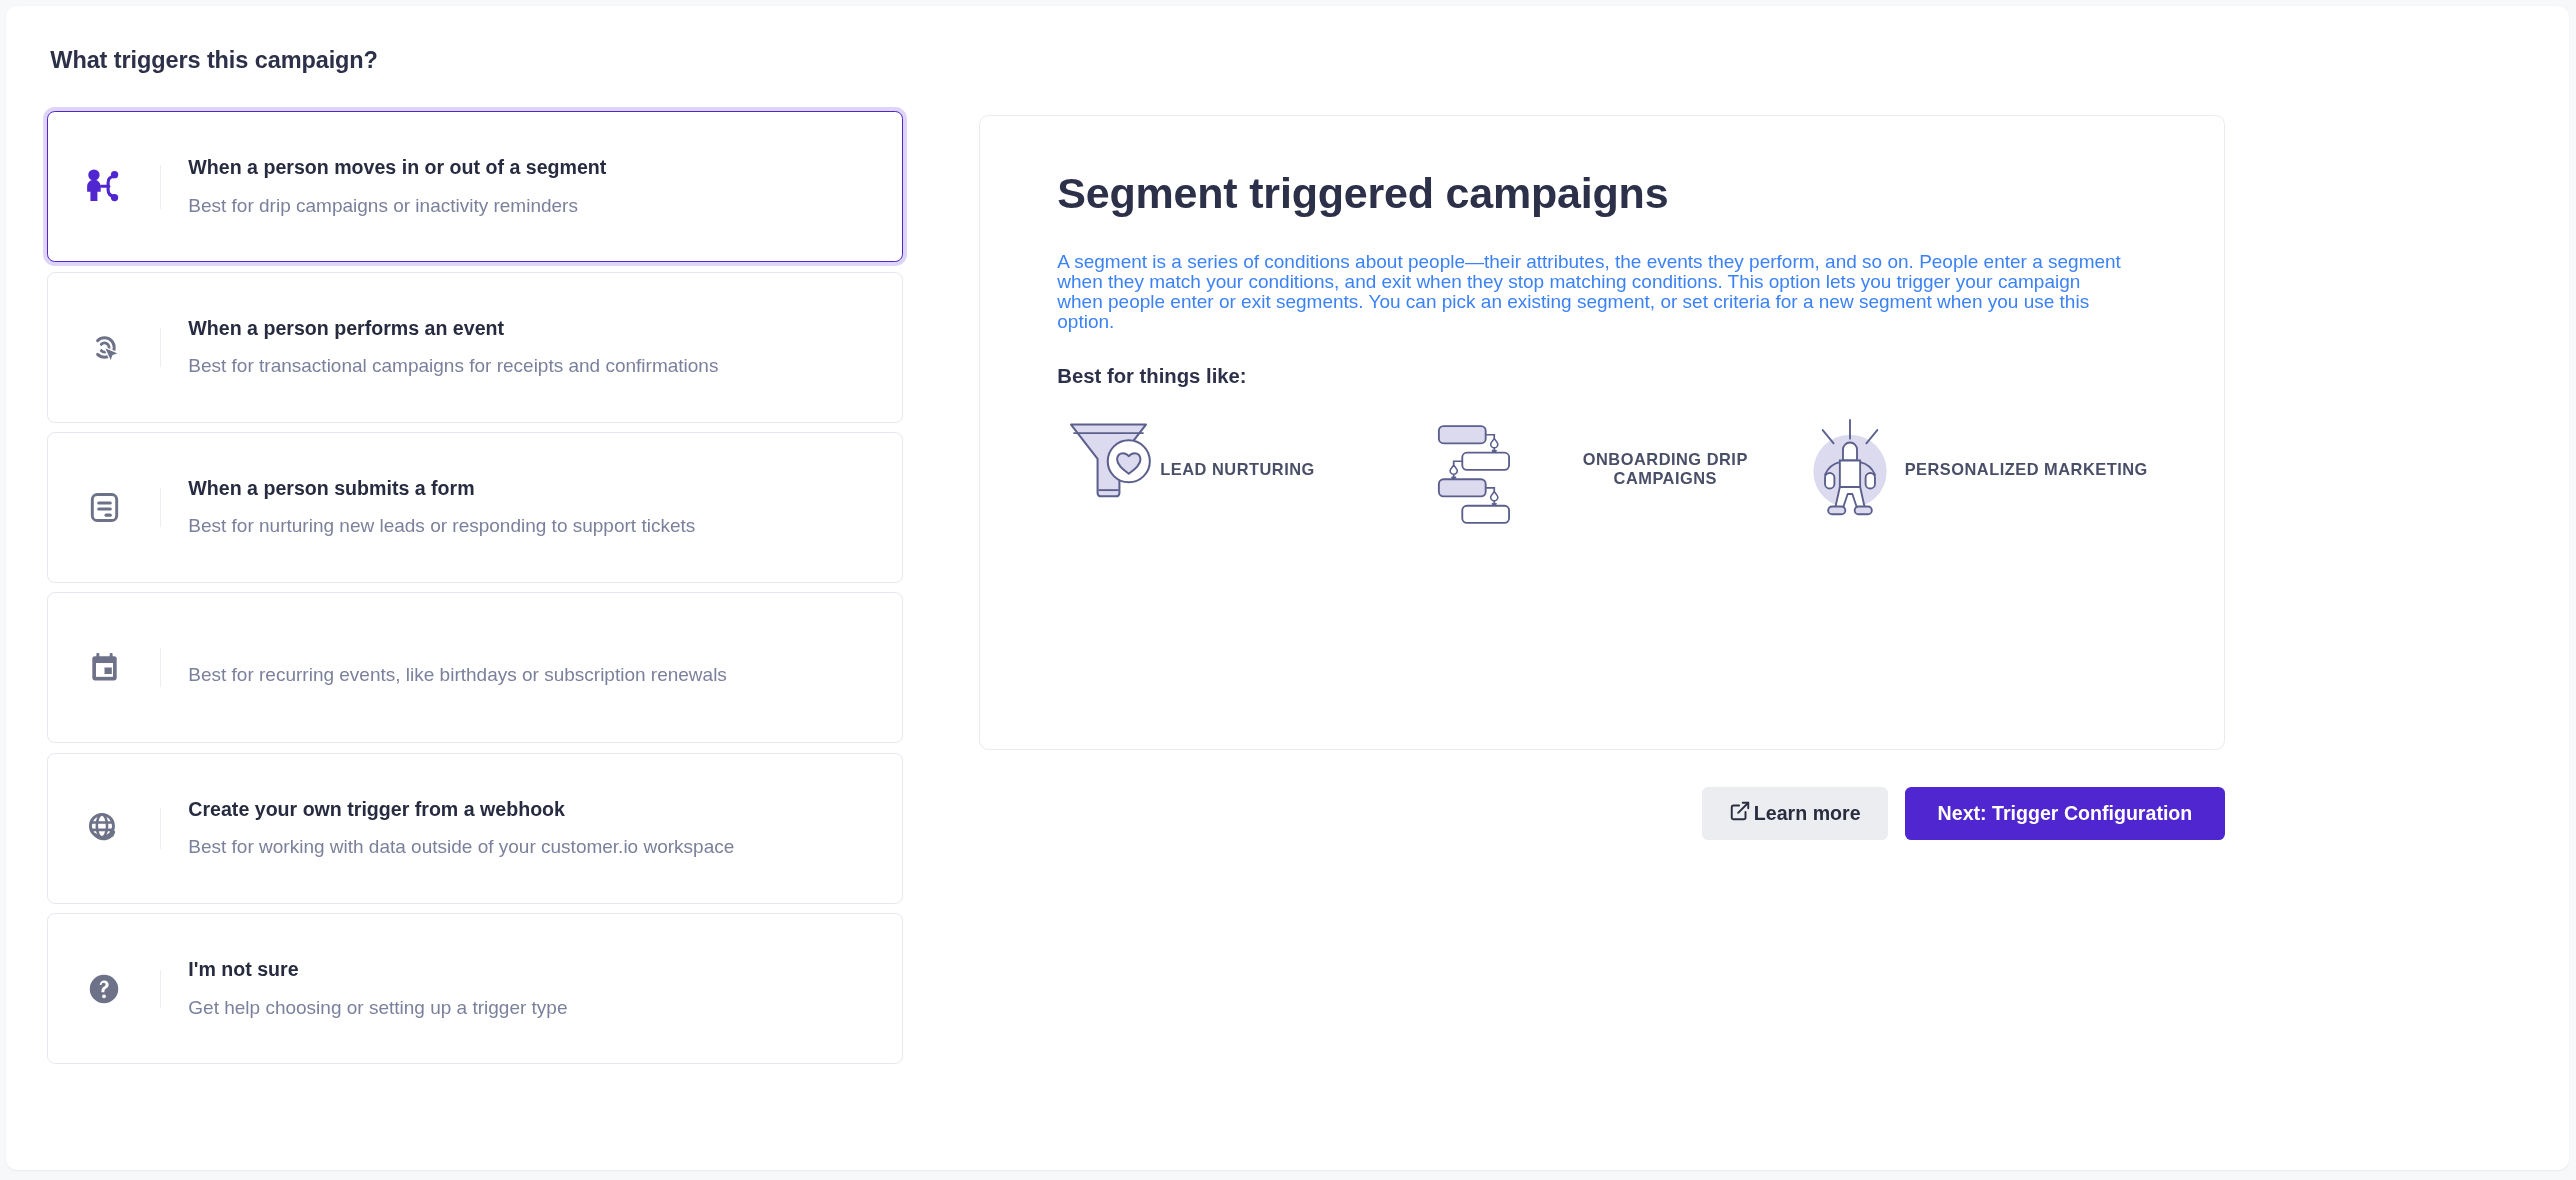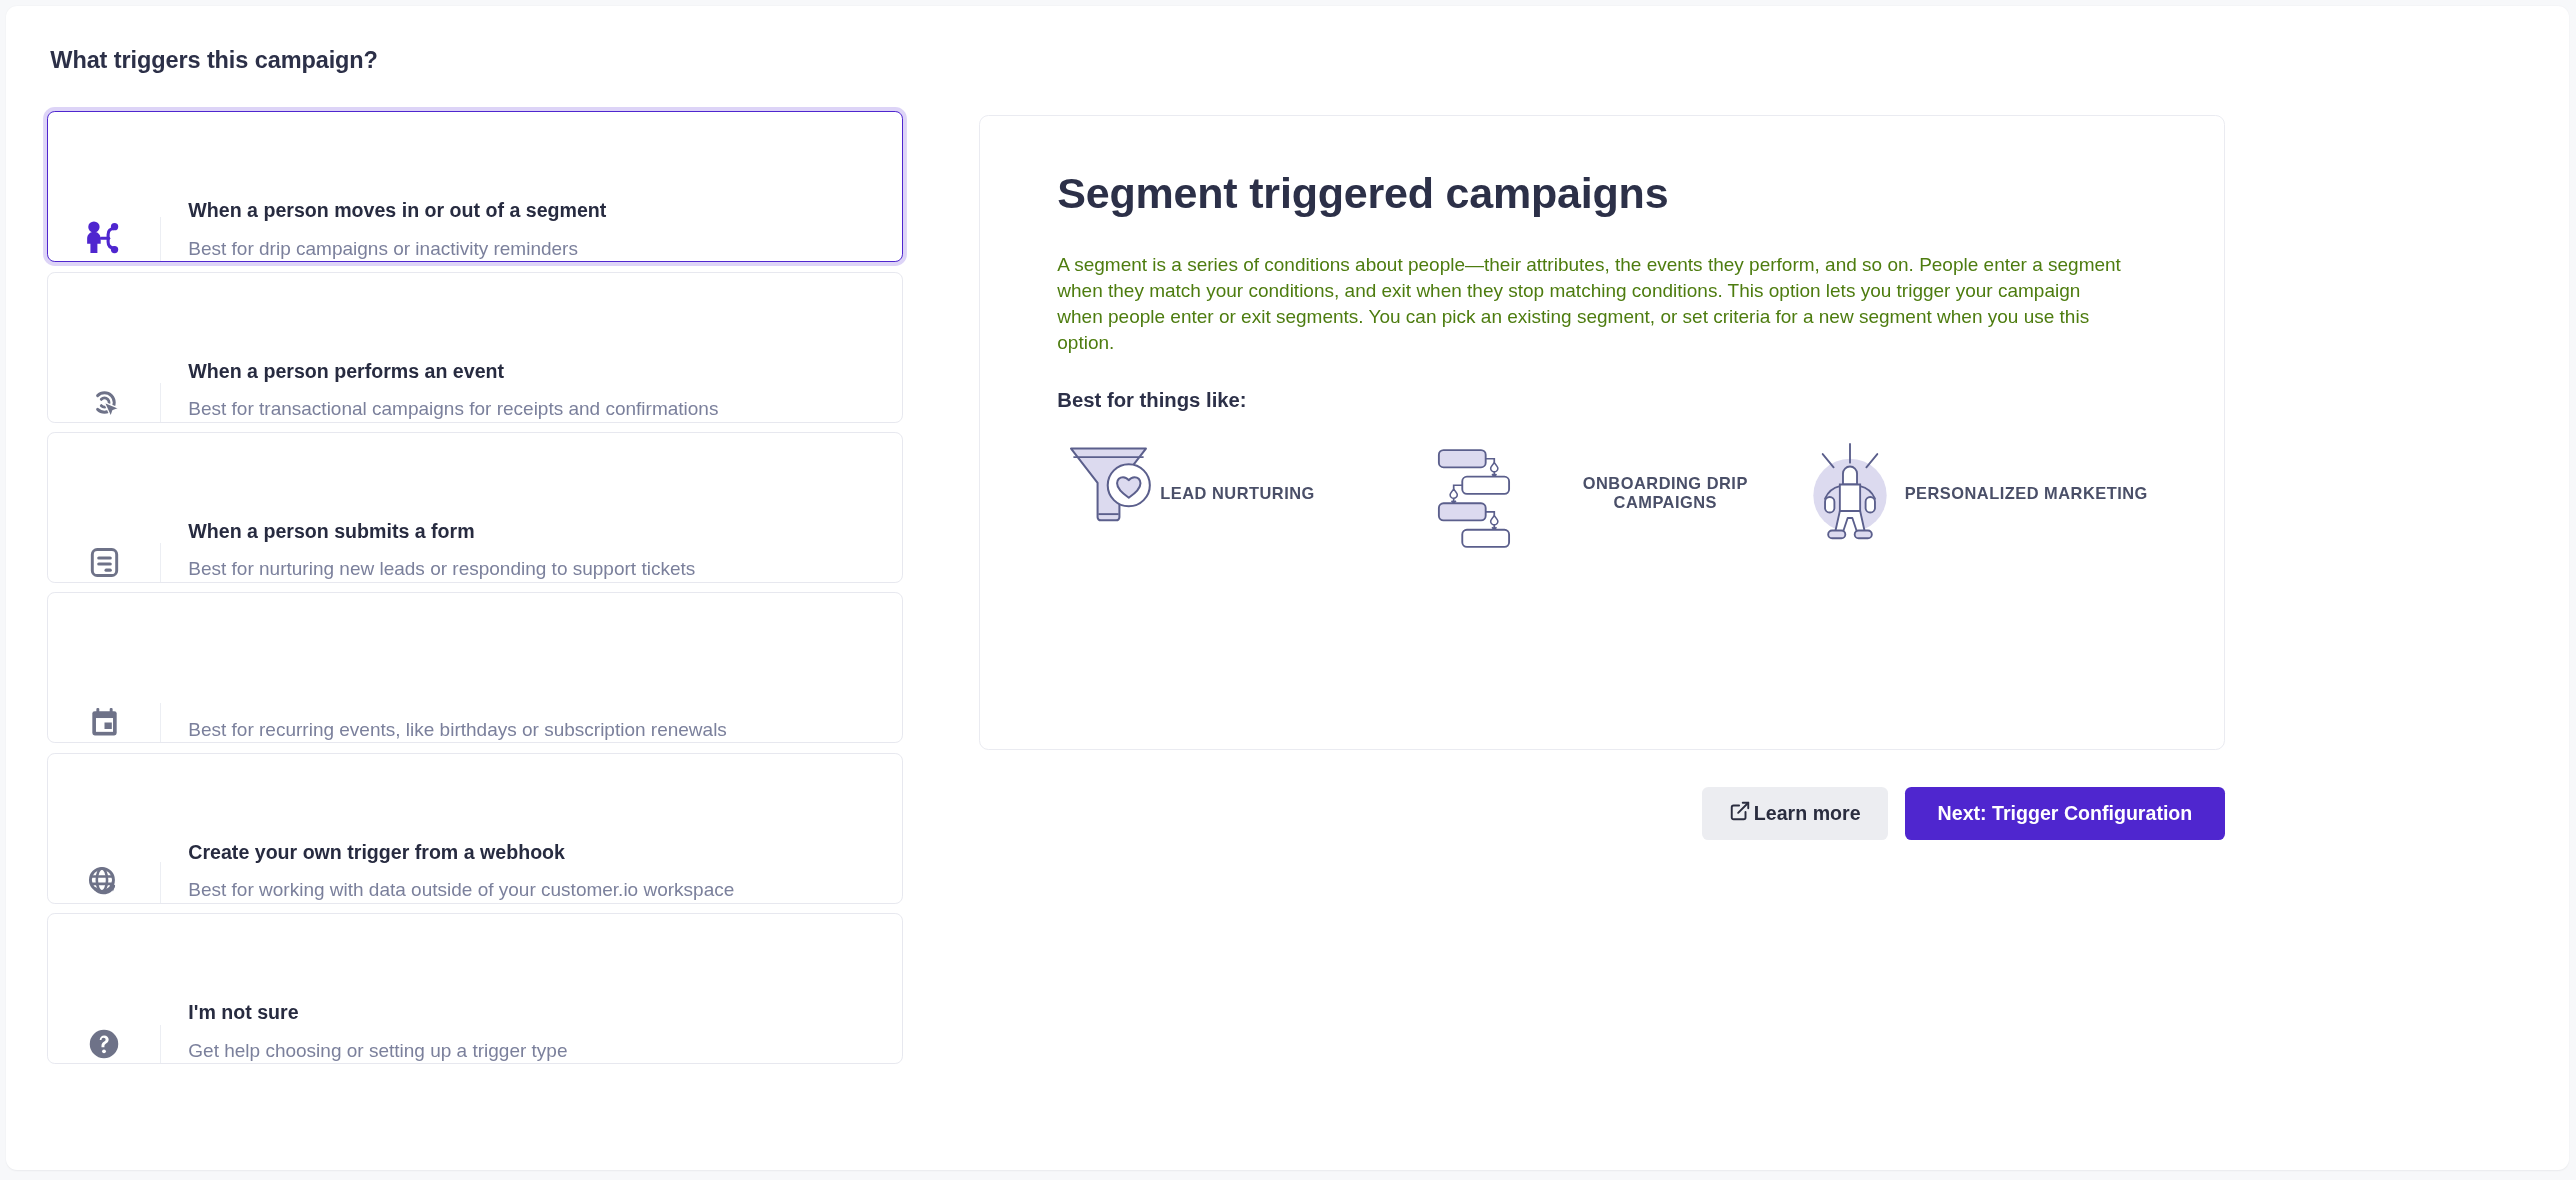--- a/index.html
+++ b/index.html
@@ -38,21 +38,21 @@
   .options-col {
     position: absolute;
     left: 41px;
     top: 105px;
     width: 858px;
   }
 
   .opt-card {
     position: relative;
     display: flex;
-    align-items: flex-end;
+    align-items: center;
     width: 856px;
     min-height: 151px;
     background: #ffffff;
     border: 1.6px solid #e7e8ef;
     border-radius: 7.8px;
     margin-bottom: 9.4px;
     cursor: pointer;
   }
   .opt-card:last-child { margin-bottom: 0; }
 
@@ -111,22 +111,22 @@
   .detail-title {
     font-size: 43px;
     font-weight: 700;
     color: #2c3048;
     letter-spacing: -0.2px;
   }
 
   .detail-para {
     margin-top: 34px;
     font-size: 19px;
-    line-height: 26px;
-    color: #4d7c0f;
+    line-height: 20px;
+    color: #3b82f6;
     max-width: 1064px;
   }
 
   .best-for {
     margin-top: 33px;
     font-size: 20.3px;
     font-weight: 700;
     color: #2c3048;
   }
 

